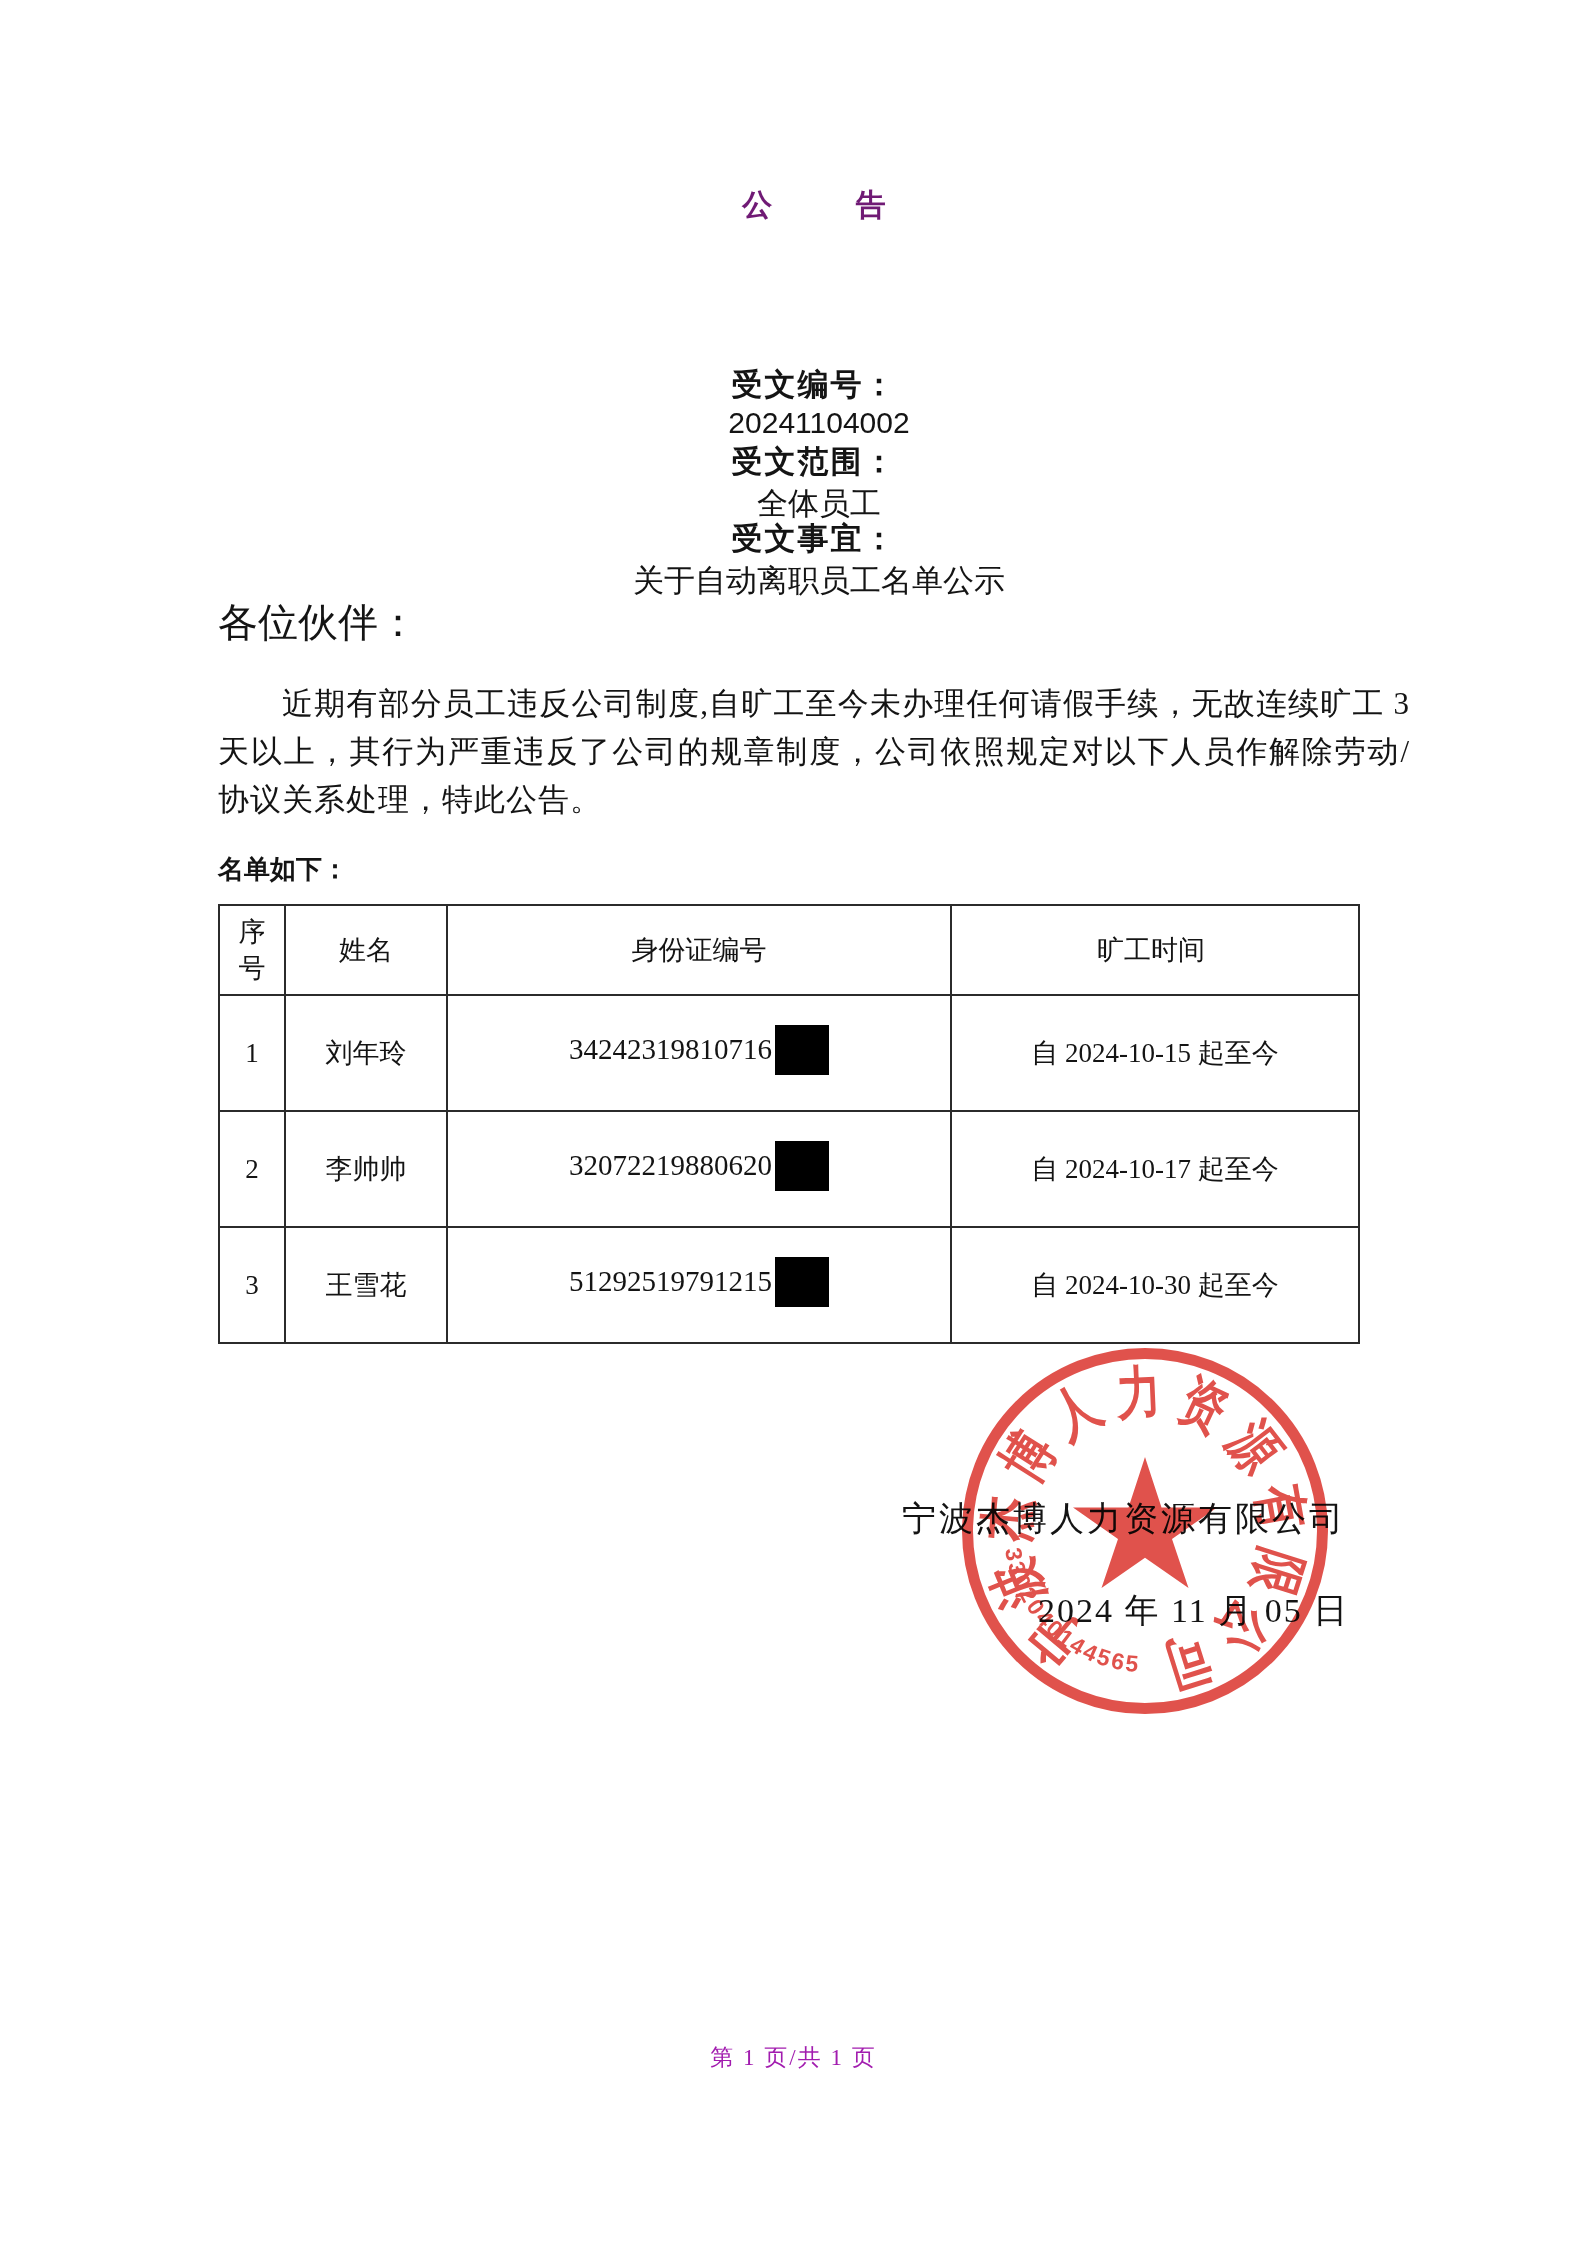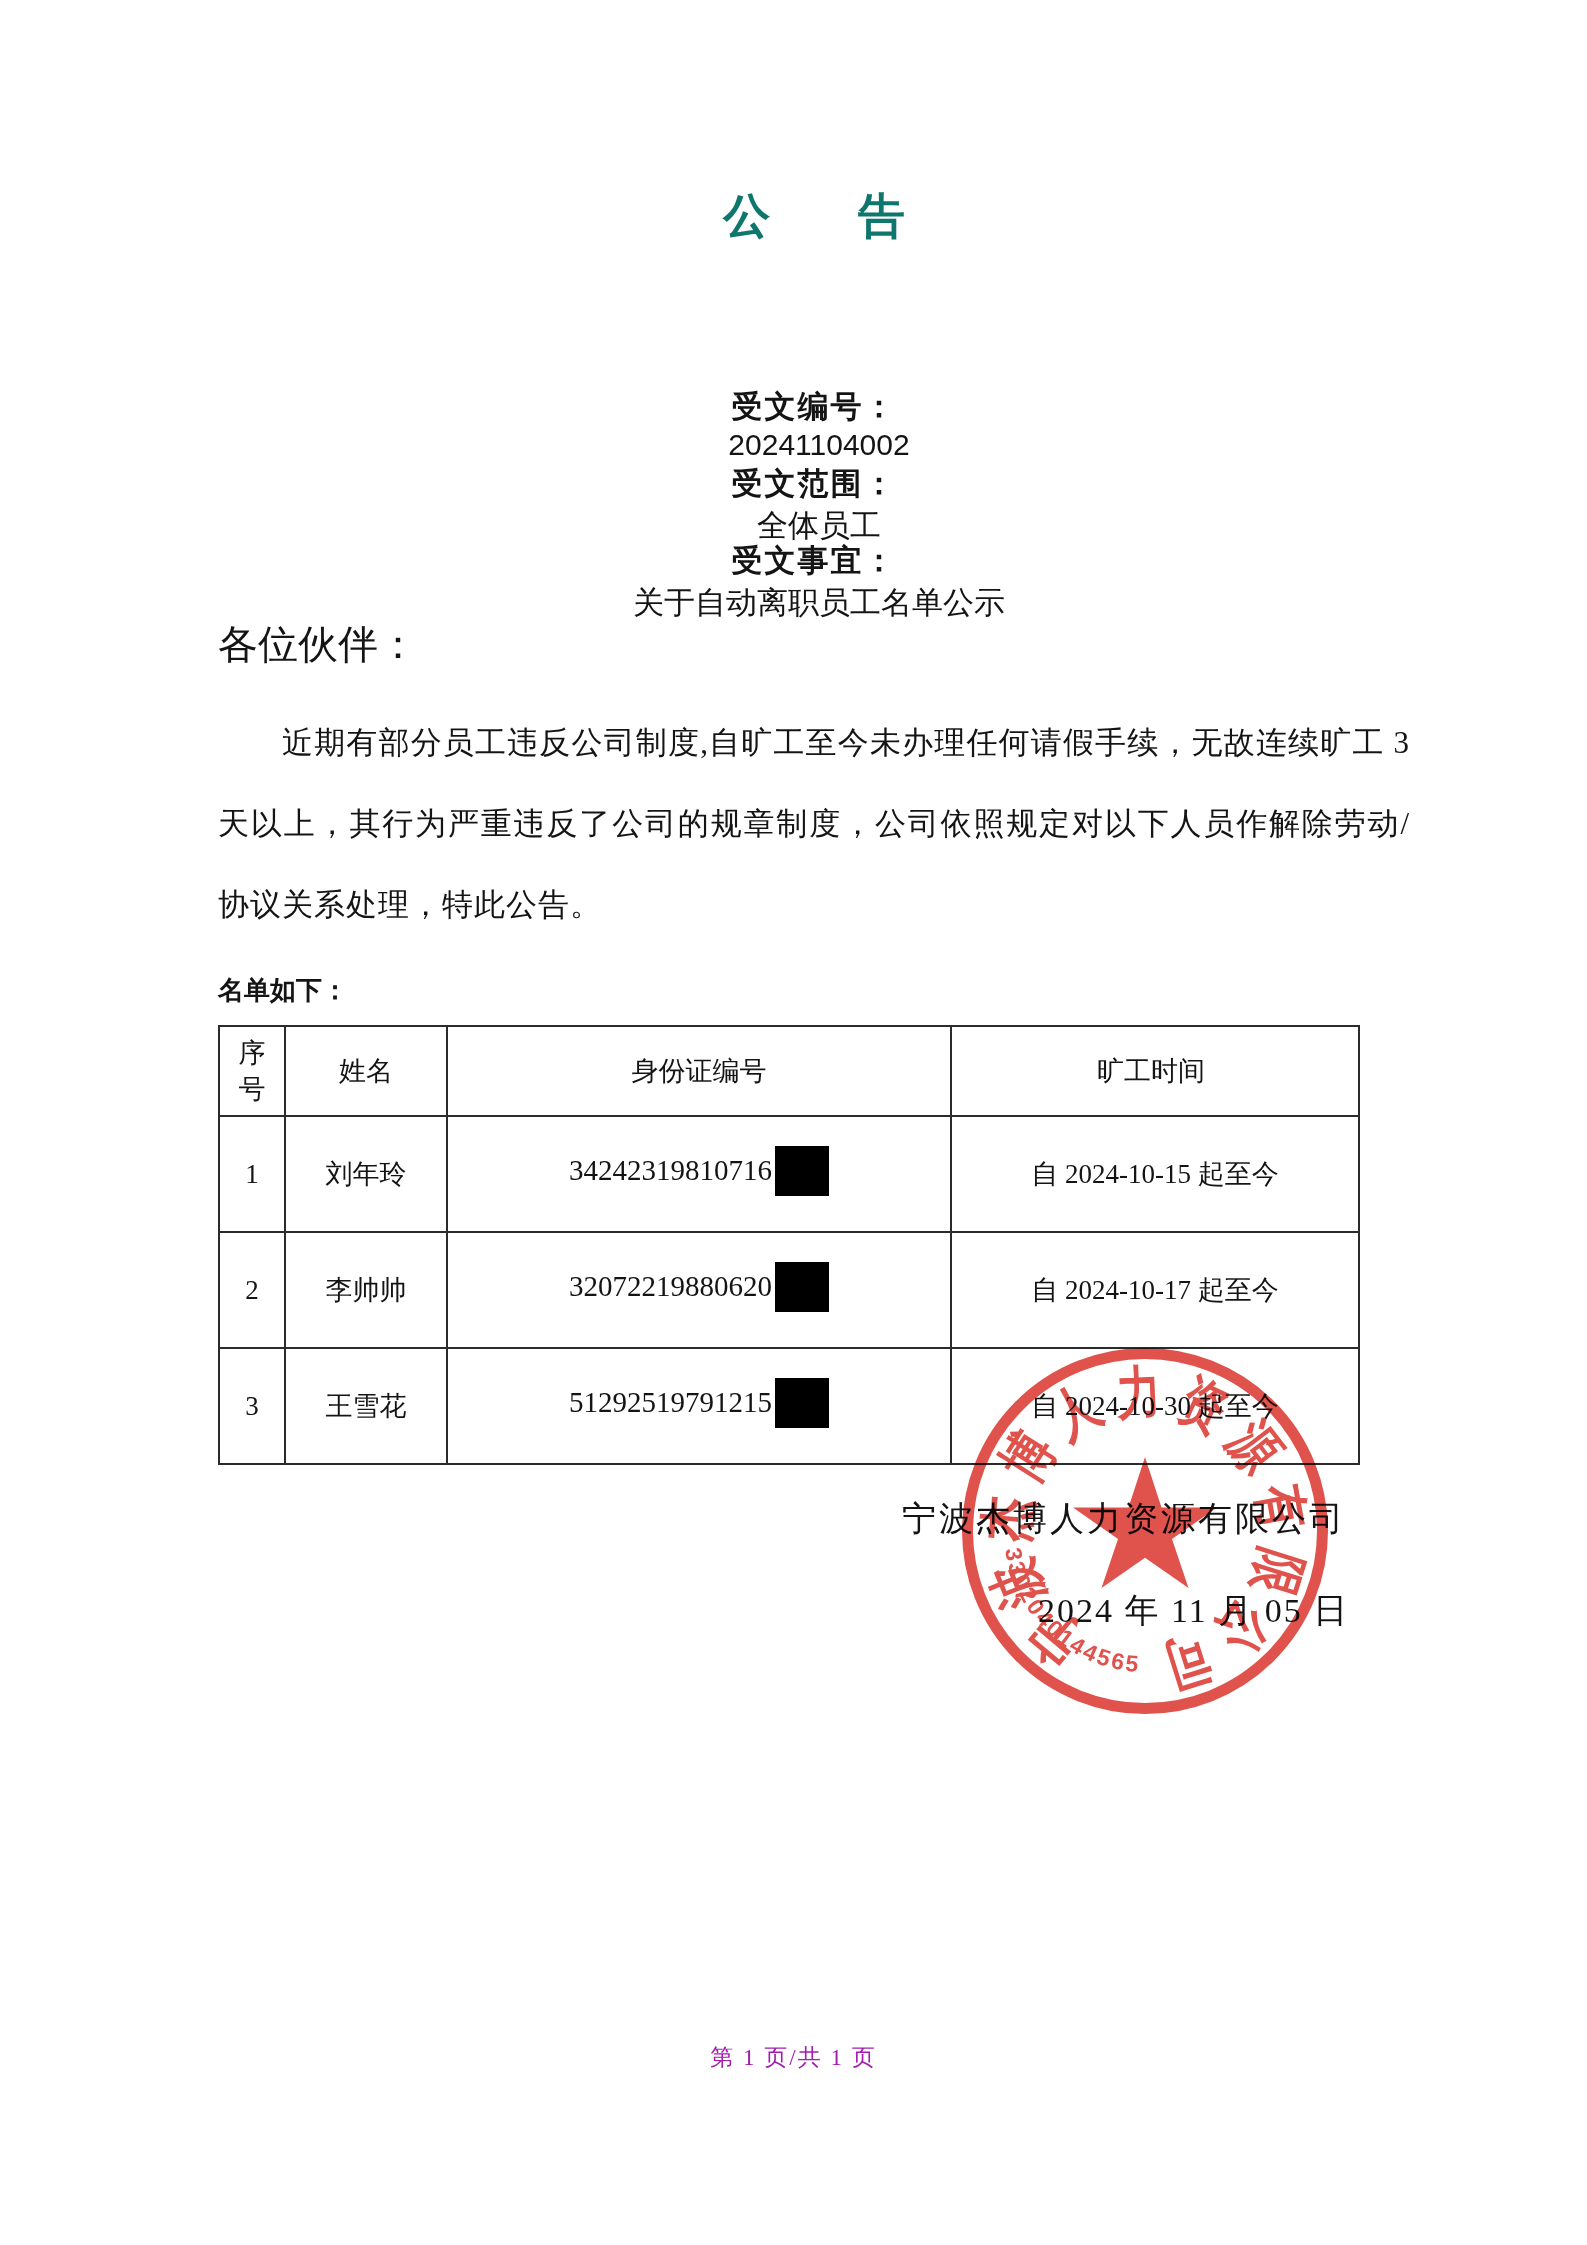--- a/index.html
+++ b/index.html
@@ -8,36 +8,36 @@
     width:1587px;height:2245px;
     background:#ffffff;
     overflow:hidden;
     font-family:"Liberation Serif","DejaVu Serif",serif;
     color:#141414;
   }
   .content{position:absolute;left:218px;top:0;width:1192px;}
   .doc-title{
     margin-top:185px;
     text-align:center;
-    font-size:47px;
+    font-size:30px;
     font-weight:bold;
     letter-spacing:38px;
     text-indent:38px;
-    color:#0f766e;
+    color:#701a75;
   }
   .meta{margin-top:138px;}
   .meta-row{height:77px;font-size:31px;display:flex;align-items:center;flex-direction:column;}
   .meta-label{font-weight:bold;letter-spacing:2px;}
   .meta-value{margin-left:10px;}
   .meta-value.sans{font-family:"Liberation Sans","DejaVu Sans",sans-serif;font-size:30px;}
   .salutation{height:77px;font-size:40px;}
   .body-par{
     margin:8px 0 0 0;
     font-size:31px;
-    line-height:81px;
+    line-height:48px;
     text-align:justify;
     text-indent:64px;
     letter-spacing:1px;
   }
   .list-label{
     margin-top:28px;
     font-family:"Liberation Sans","DejaVu Sans",sans-serif;
     font-weight:bold;
     font-size:26px;
     height:36px;

